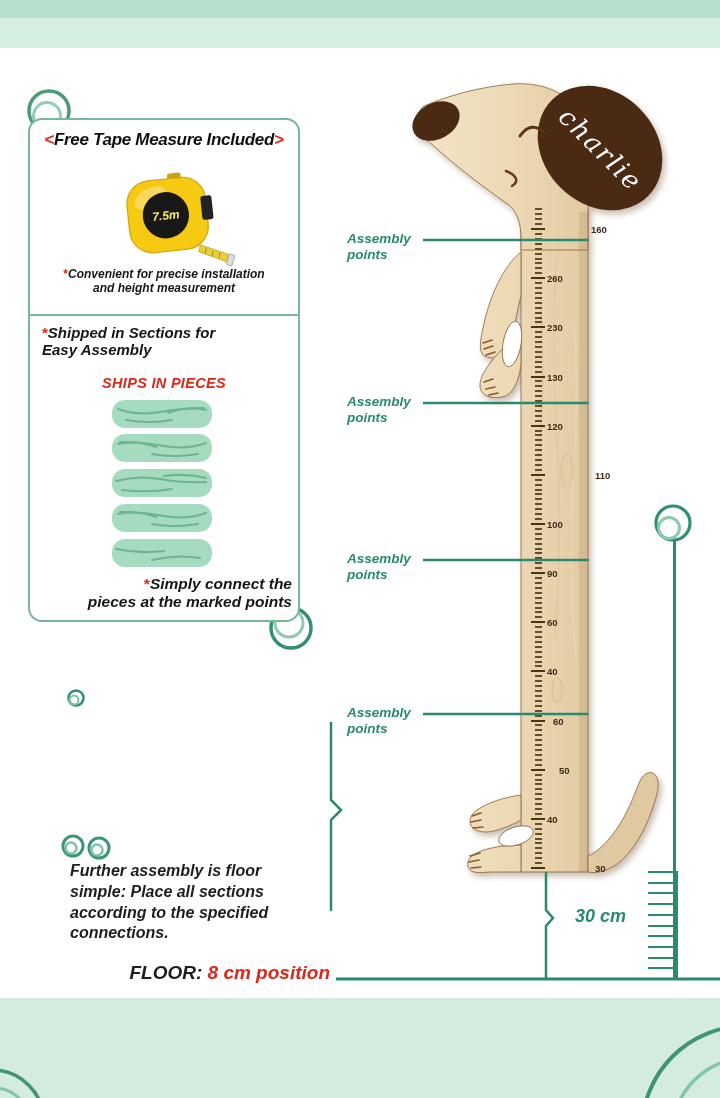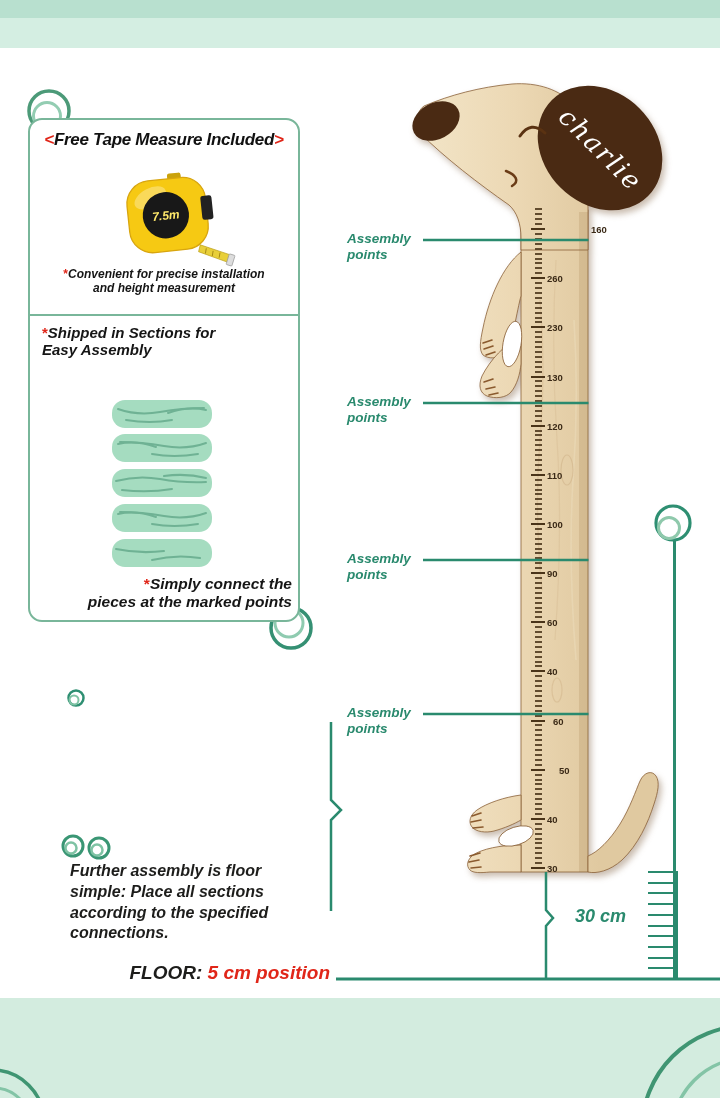--- a/index.html
+++ b/index.html
@@ -121,21 +121,21 @@
       <path d="M470,856 l10,-3"></path>
         <path d="M469,862 l10,-2"></path>
         <path d="M471,868 l10,-1"></path>
     </g>
 
     <text x="600" y="158" text-anchor="middle" transform="rotate(45 600 150)" fill="#ffffff" font-family="DejaVu Serif, serif" font-style="italic" font-size="26" letter-spacing="2">charlie</text>
   </svg>
 
   <div id="ruler-layer">
       <div class="tick ten" style="top: 867px;"></div>
-      <div class="tick-label" style="top: 864px;">30</div>
+      <div class="tick-label" style="top: 864px; margin-left: 48px;">30</div>
       <div class="tick" style="top: 862.085px;"></div>
       <div class="tick" style="top: 857.17px;"></div>
       <div class="tick" style="top: 852.255px;"></div>
       <div class="tick" style="top: 847.34px;"></div>
       <div class="tick" style="top: 842.425px;"></div>
       <div class="tick" style="top: 837.51px;"></div>
       <div class="tick" style="top: 832.595px;"></div>
       <div class="tick" style="top: 827.68px;"></div>
       <div class="tick" style="top: 822.765px;"></div>
       <div class="tick ten" style="top: 817.85px;"></div>
@@ -209,21 +209,21 @@
       <div class="tick" style="top: 518.035px;"></div>
       <div class="tick" style="top: 513.12px;"></div>
       <div class="tick" style="top: 508.205px;"></div>
       <div class="tick" style="top: 503.29px;"></div>
       <div class="tick" style="top: 498.375px;"></div>
       <div class="tick" style="top: 493.46px;"></div>
       <div class="tick" style="top: 488.545px;"></div>
       <div class="tick" style="top: 483.63px;"></div>
       <div class="tick" style="top: 478.715px;"></div>
       <div class="tick ten" style="top: 473.8px;"></div>
-      <div class="tick-label" style="top: 470.8px;">110</div>
+      <div class="tick-label" style="top: 470.8px; margin-left: 48px;">110</div>
       <div class="tick" style="top: 468.885px;"></div>
       <div class="tick" style="top: 463.97px;"></div>
       <div class="tick" style="top: 459.055px;"></div>
       <div class="tick" style="top: 454.14px;"></div>
       <div class="tick" style="top: 449.225px;"></div>
       <div class="tick" style="top: 444.31px;"></div>
       <div class="tick" style="top: 439.395px;"></div>
       <div class="tick" style="top: 434.48px;"></div>
       <div class="tick" style="top: 429.565px;"></div>
       <div class="tick ten" style="top: 424.65px;"></div>
@@ -360,20 +360,21 @@
       <span>and height measurement</span>
     </div>
 
     <div class="box-divider"></div>
 
     <div class="note-shipped">
       <span class="star">*</span><span>Shipped in Sections for</span><br>
       <span>Easy Assembly</span>
     </div>
 
+    <div class="ships-heading">SHIPS IN PIECES</div>
 
     <div class="piece" style="top:280px;">
       <svg viewBox="0 0 100 28" fill="none" stroke="#6fb294" stroke-width="2" stroke-linecap="round">
         <path d="M6,9 q20,7 42,3 t44,-4"></path>
           <path d="M14,20 q24,4 46,0"></path>
           <path d="M56,13 q20,-7 38,-3"></path>
         </svg>
     </div>
     <div class="piece flip" style="top:314px;">
       <svg viewBox="0 0 100 28" fill="none" stroke="#6fb294" stroke-width="2" stroke-linecap="round">
@@ -408,17 +409,17 @@
       <span>pieces at the marked points</span>
     </div>
   </div>
 
   <div class="para" id="para-further">Further assembly is floor simple: Place all sections according to the specified connections.</div>
 
   <div class="cm-callout">30 cm</div>
 
   <div class="floor-label">
     <span>FLOOR:</span>
-    <span class="red">5 cm position</span>
+    <span class="red">8 cm position</span>
   </div>
 
   <div class="mini-scale"></div>
 </div>
 
 </body></html>

